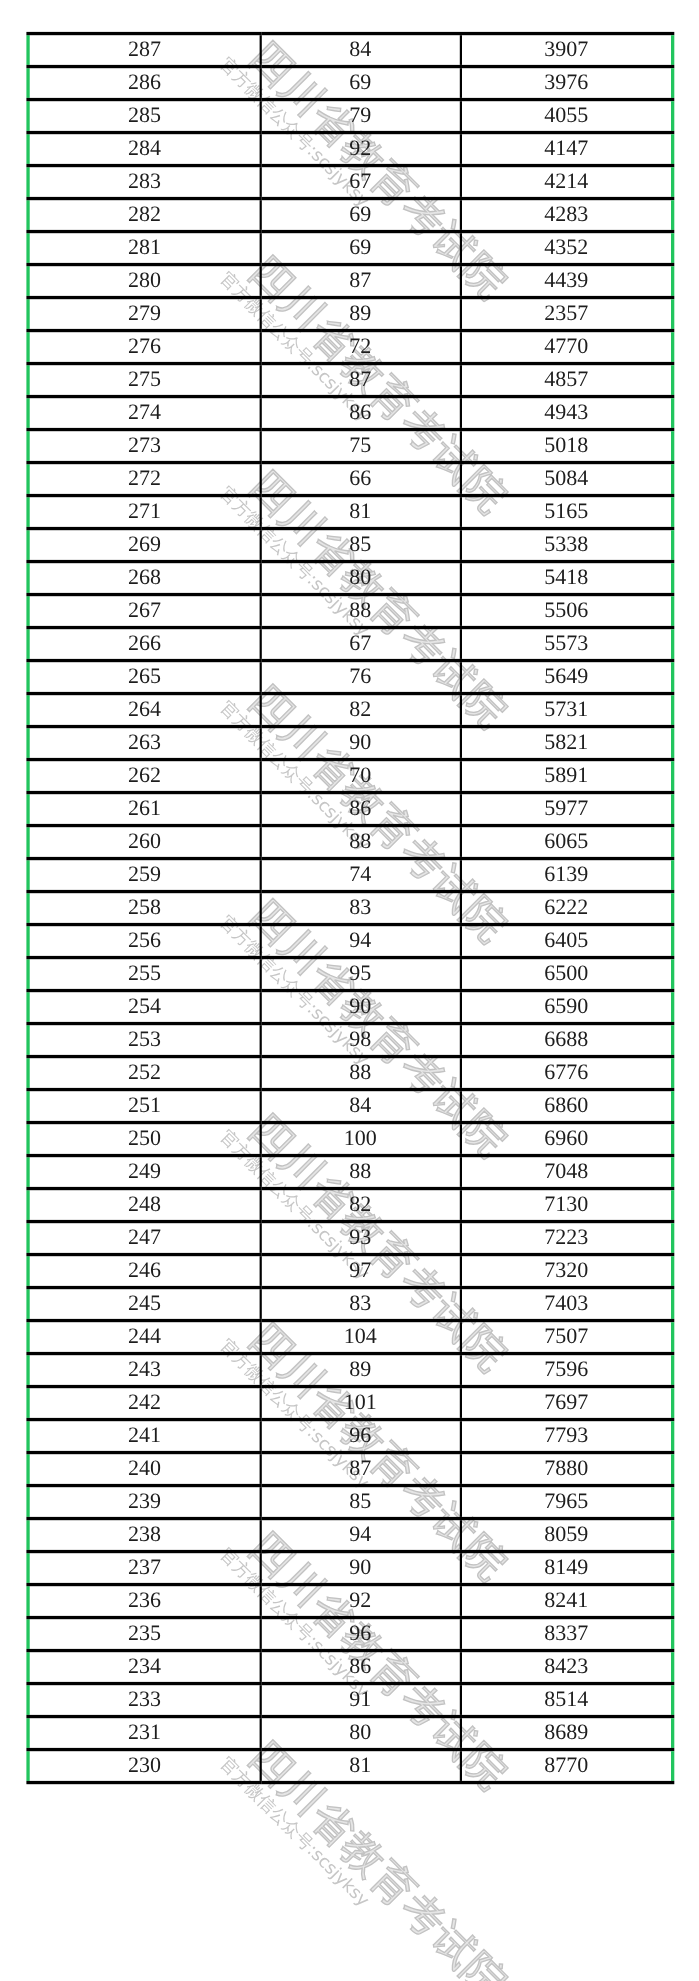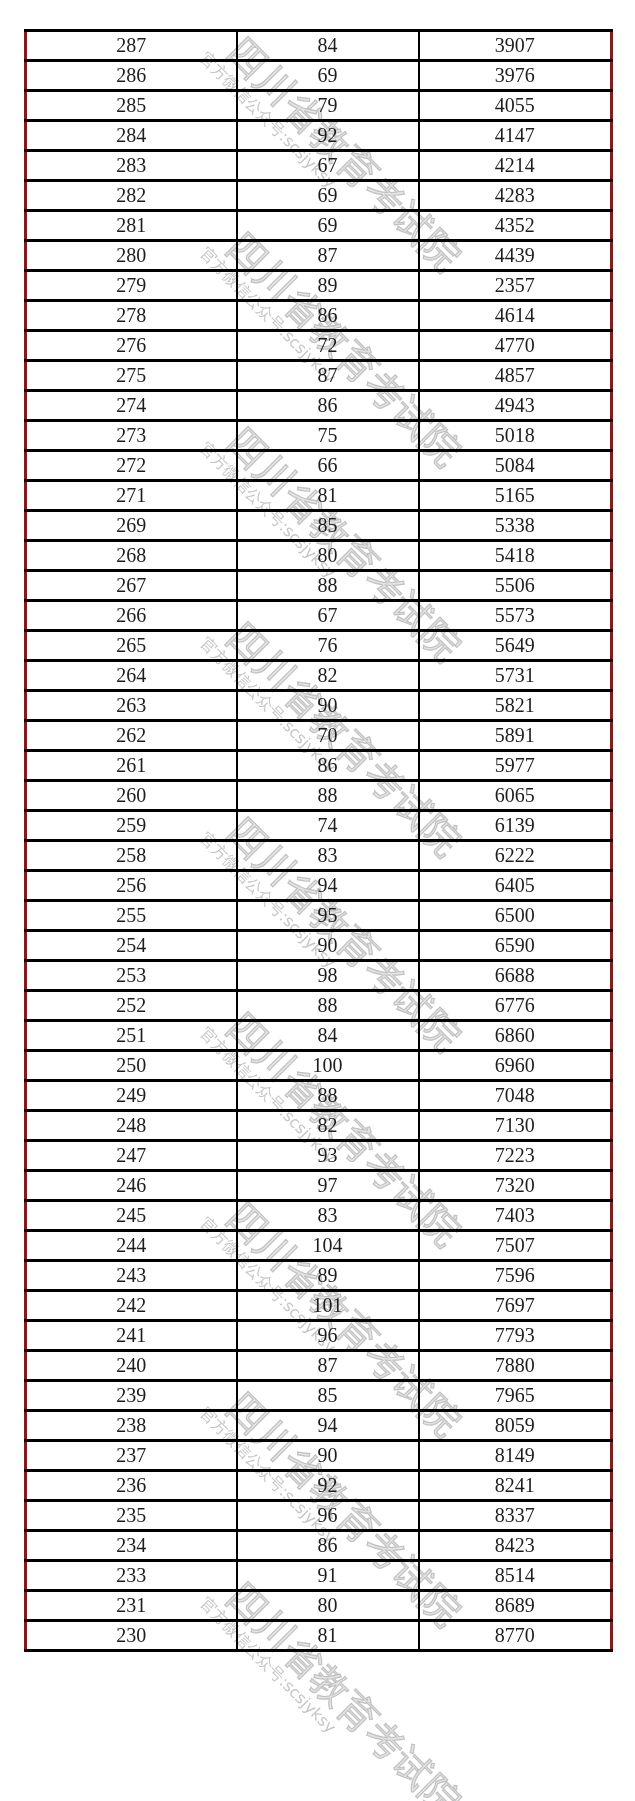--- a/index.html
+++ b/index.html
@@ -65,21 +65,21 @@
     border-bottom: 3px solid #000000;
     height: 27px;
     padding: 0;
     text-align: center;
     vertical-align: middle;
     font-family: "Liberation Serif", serif;
     font-size: 20px;
     color: #1d1d1d;
     background: transparent;
   }
-  table.score-table { border: 3px solid #7f1d1d; }
+  table.score-table { border: 3px solid #22c55e; }
 </style>
 </head>
 <body>
 
 <div class="page">
   <div class="watermark-layer">
       <div class="wm" style="left: 248px; top: 30px;">
         <div class="wm-l1">四川省教育考试院</div>
         <div class="wm-l2">官方微信公众号:scsjyksy</div>
       </div>
@@ -162,25 +162,20 @@
           <td>280</td>
           <td>87</td>
           <td>4439</td>
         </tr>
         <tr>
           <td>279</td>
           <td>89</td>
           <td>2357</td>
         </tr>
         <tr>
-          <td>278</td>
-          <td>86</td>
-          <td>4614</td>
-        </tr>
-        <tr>
           <td>276</td>
           <td>72</td>
           <td>4770</td>
         </tr>
         <tr>
           <td>275</td>
           <td>87</td>
           <td>4857</td>
         </tr>
         <tr>

